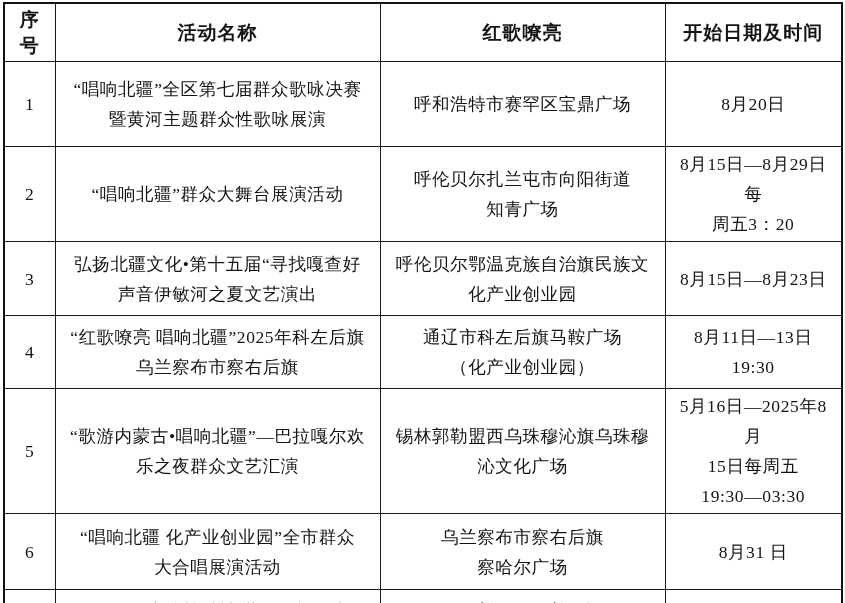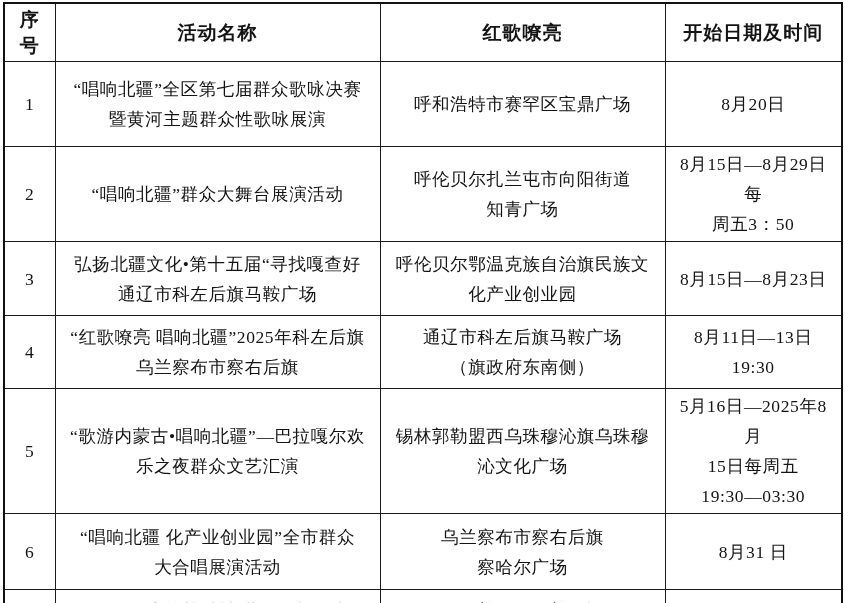--- a/index.html
+++ b/index.html
@@ -93,38 +93,38 @@
     <td class="cell-location">呼和浩特市赛罕区宝鼎广场</td>
     <td class="cell-datetime">8月20日</td>
   </tr>
 
   <tr>
     <td class="cell-serial">2</td>
     <td class="cell-name">“唱响北疆”群众大舞台展演活动</td>
     <td class="cell-location">呼伦贝尔扎兰屯市向阳街道
 知青广场</td>
     <td class="cell-datetime">8月15日—8月29日每
-周五3：50</td>
+周五3：20</td>
   </tr>
 
   <tr>
     <td class="cell-serial">3</td>
     <td class="cell-name">弘扬北疆文化•第十五届“寻找嘎查好
-通辽市科左后旗马鞍广场</td>
+声音伊敏河之夏文艺演出</td>
     <td class="cell-location">呼伦贝尔鄂温克族自治旗民族文
 化产业创业园</td>
     <td class="cell-datetime">8月15日—8月23日</td>
   </tr>
 
   <tr>
     <td class="cell-serial">4</td>
     <td class="cell-name">“红歌嘹亮 唱响北疆”2025年科左后旗
 乌兰察布市察右后旗</td>
     <td class="cell-location">通辽市科左后旗马鞍广场
-（旗政府东南侧）</td>
+（化产业创业园）</td>
     <td class="cell-datetime">8月11日—13日 19:30</td>
   </tr>
 
   <tr>
     <td class="cell-serial">5</td>
     <td class="cell-name">“歌游内蒙古•唱响北疆”—巴拉嘎尔欢
 乐之夜群众文艺汇演</td>
     <td class="cell-location">锡林郭勒盟西乌珠穆沁旗乌珠穆
 沁文化广场</td>
     <td class="cell-datetime">5月16日—2025年8月

